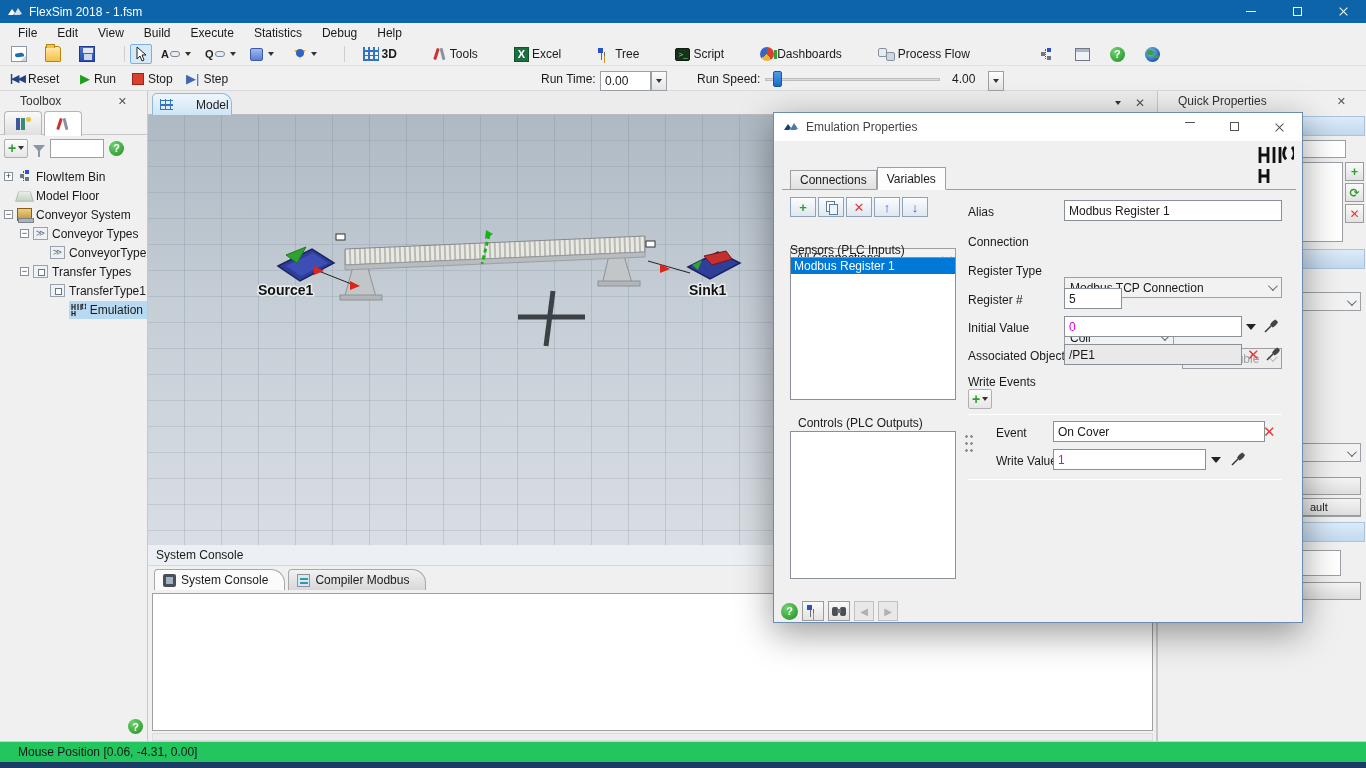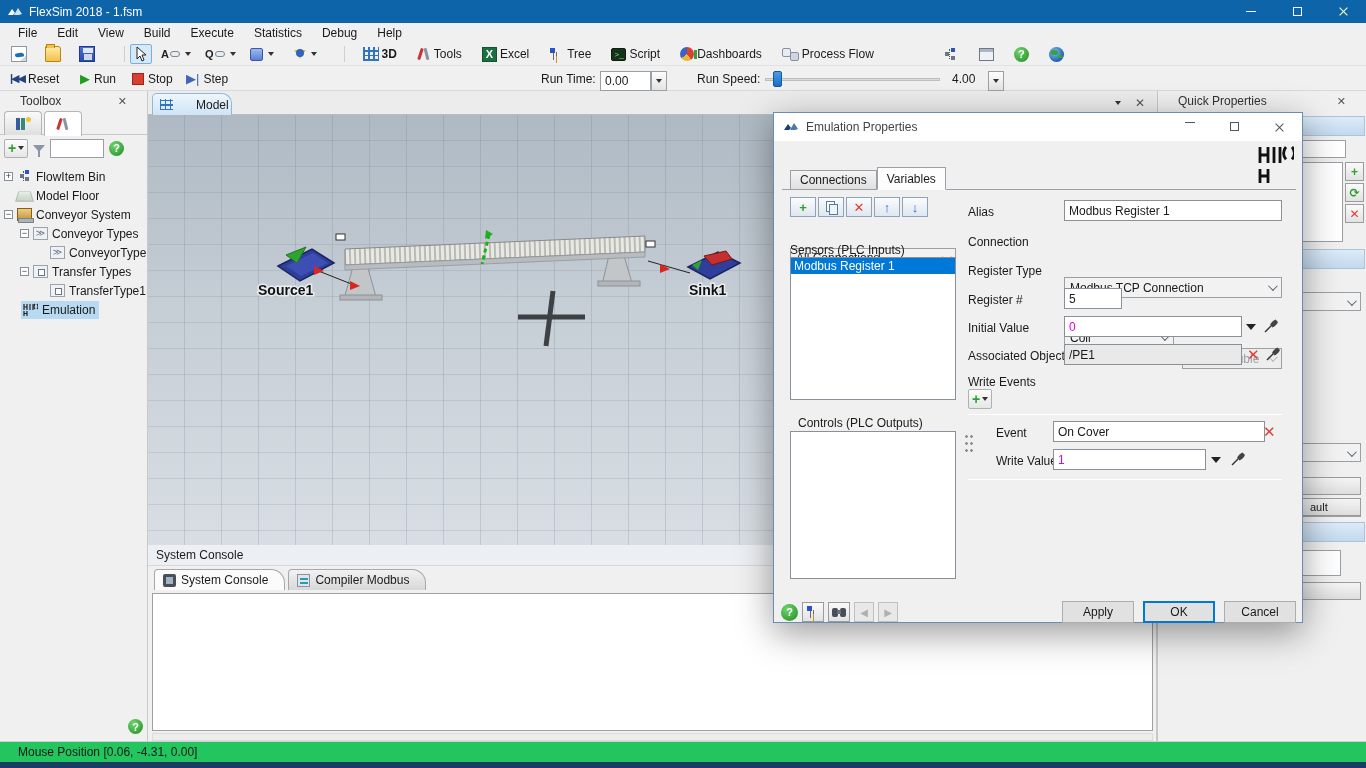--- a/index.html
+++ b/index.html
@@ -270,21 +270,21 @@
     <div class="tb-btn">
       <span class="icon-sq-blue"></span>
       <span class="mini-arrow"></span>
     </div>
     <div class="tb-btn">
       <span class="icon-funnelflask" style="margin-left:6px;"></span>
       <span class="mini-arrow"></span>
     </div>
   </div>
   <div class="tb-sep" style="margin-left:22px;"></div>
-  <div class="tb-group" style="gap:10px; margin-left:8px;text-align:right;">
+  <div class="tb-group" style="gap:26px; margin-left:8px;text-align:right;">
     <div class="tb-btn">
       <span class="icon-grid3d"></span>
       <span class="tb-label label3d">3D</span>
     </div>
     <div class="tb-btn">
       <span class="icon-tools"></span>
       <span class="tb-label">Tools</span>
     </div>
     <div class="tb-btn">
       <span class="icon-excel">X</span>
@@ -414,21 +414,21 @@
     </div>
     <div class="tree-row lvl1">
       <span class="expander">−</span>
       <span class="tree-icon ti-transfer"></span>
       <span>Transfer Types</span>
     </div>
     <div class="tree-row lvl2">
       <span class="tree-icon ti-transfer"></span>
       <span>TransferType1</span>
     </div>
-    <div class="tree-row lvl0 selected" style="padding-left:21px;">
+    <div class="tree-row lvl0 selected" style="padding-left:21px;justify-content:flex-end;">
       <span class="row-inner">
         <svg width="15" height="14" viewBox="0 0 15 14" style="margin-right:4px;">
           <g stroke="#222" stroke-width="1.2" fill="none">
             <path d="M1 1 V7 M4 1 V7 M1 4 H4"></path>
               <path d="M7 1 V7 M10 1 V7"></path>
             <path d="M12 1 c-1.2 1.4 -1.2 3.6 0 5"></path>
               <path d="M14 1 c1.2 1.4 1.2 3.6 0 5"></path>
             <path d="M1 8 V13 M4 8 V13 M1 10.5 H4"></path>
           </g>
         </svg>
@@ -701,30 +701,19 @@
       </div>
     <div class="toolbtn20">
         <span class="icon-binoc"></span>
       </div>
     <div class="navbtn">
         <span>◀</span>
       </div>
     <div class="navbtn">
         <span>▶</span>
       </div>
-    <div style="margin-left:160px; display:flex; gap:9px;">
-      <div class="pushbtn">
-          <span>Apply</span>
-        </div>
-      <div class="pushbtn default">
-          <span>OK</span>
-        </div>
-      <div class="pushbtn">
-          <span>Cancel</span>
-        </div>
-    </div>
   </div>
 </div>
 
 <div class="abs statusbar">
   <span>Mouse Position [0.06, -4.31, 0.00]</span>
 </div>
 <div class="abs bottomstrip"></div>
 
 </body></html>

